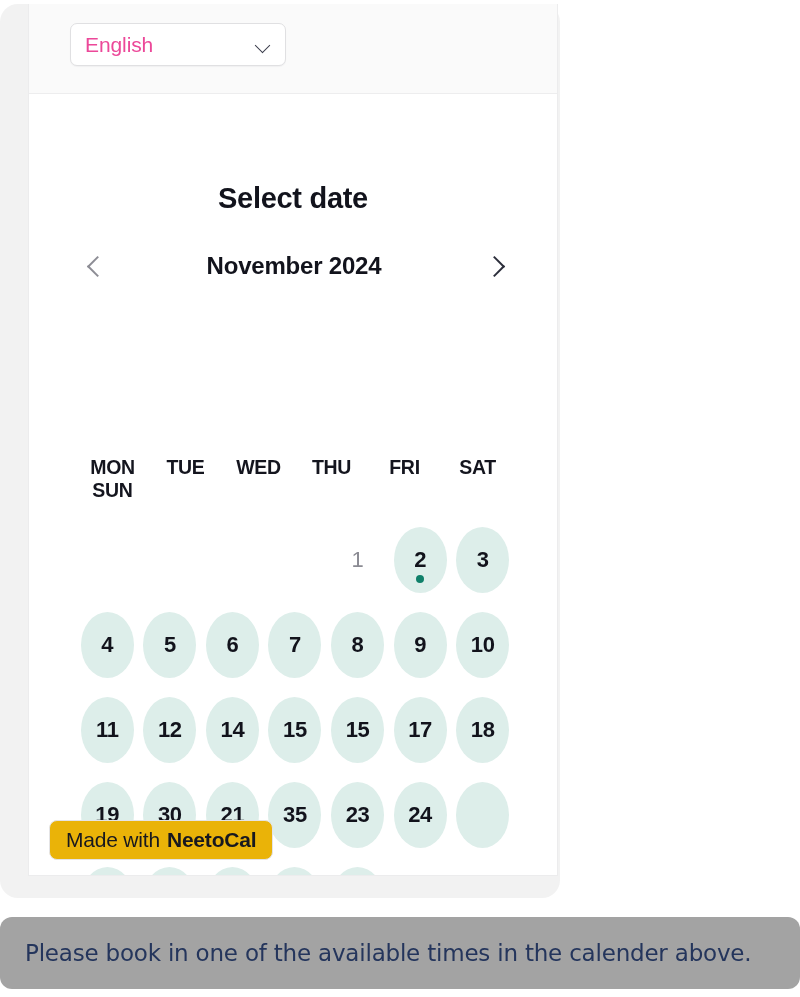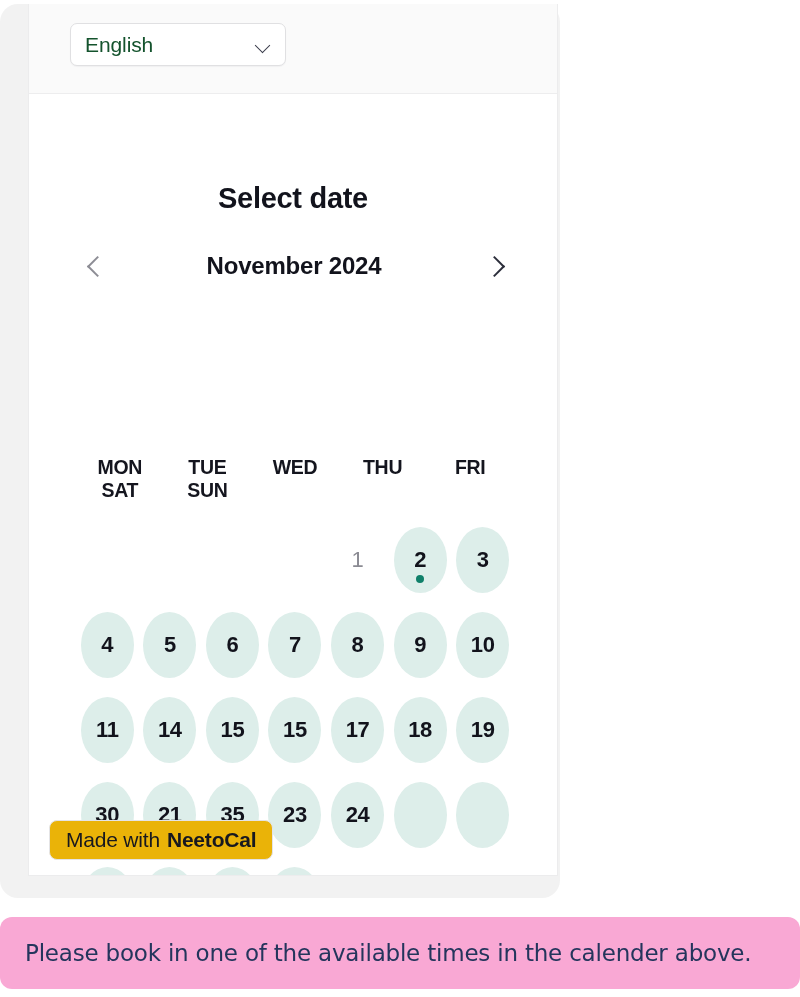--- a/index.html
+++ b/index.html
@@ -62,21 +62,21 @@
     border-radius: 7px;
     display: flex;
     align-items: center;
     padding: 0 14px;
     cursor: pointer;
     box-shadow: 0 1px 1px rgba(16,24,40,0.04);
   }
   .lang-select-label {
     flex: 1;
     font-size: 21px;
-    color: #14532d;
+    color: #ec4899;
     letter-spacing: -0.1px;
   }
   .chev-down {
     width: 16px;
     height: 10px;
     position: relative;
     flex: none;
   }
   .chev-down::before {
     content: "";
@@ -159,21 +159,21 @@
     letter-spacing: -0.2px;
   }
 
   
   .weekday-row {
     position: absolute;
     left: 47px;
     top: 362px;
     width: 438px;
     display: grid;
-    grid-template-columns: repeat(5, 1fr);
+    grid-template-columns: repeat(6, 1fr);
   }
   .weekday {
     text-align: center;
     font-size: 19.5px;
     font-weight: bold;
     color: #14151e;
     letter-spacing: -0.3px;
   }
 
   
@@ -256,21 +256,21 @@
     margin-left: 7px;
   }
 
   
   .note-panel {
     position: absolute;
     left: 0px;
     top: 917px;
     width: 800px;
     height: 72px;
-    background: #f9a8d4;
+    background: #a3a3a3;
     border-radius: 12px;
     display: flex;
     align-items: center;
   }
   .note-text {
     padding-left: 25px;
     font-size: 23px;
     color: #24355c;
     letter-spacing: -0.2px;
     font-family: "DejaVu Sans", sans-serif;
@@ -380,20 +380,25 @@
                 <span>10</span>
               </div>
             </div>
             <div class="date-cell">
               <div class="date-pill available">
                 <span>11</span>
               </div>
             </div>
             <div class="date-cell">
               <div class="date-pill available">
+                <span>12</span>
+              </div>
+            </div>
+            <div class="date-cell">
+              <div class="date-pill available">
                 <span>14</span>
               </div>
             </div>
             <div class="date-cell">
               <div class="date-pill available">
                 <span>15</span>
               </div>
             </div>
             <div class="date-cell">
               <div class="date-pill available">

